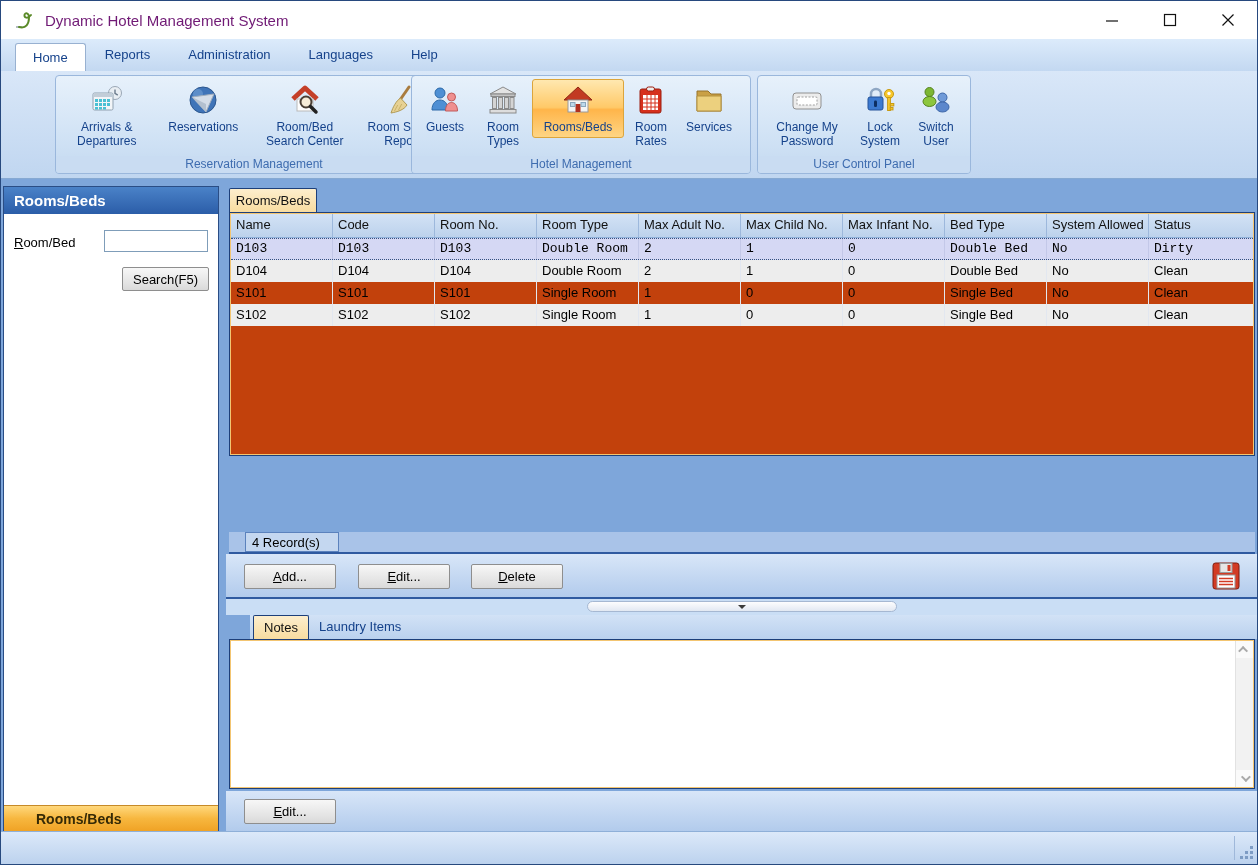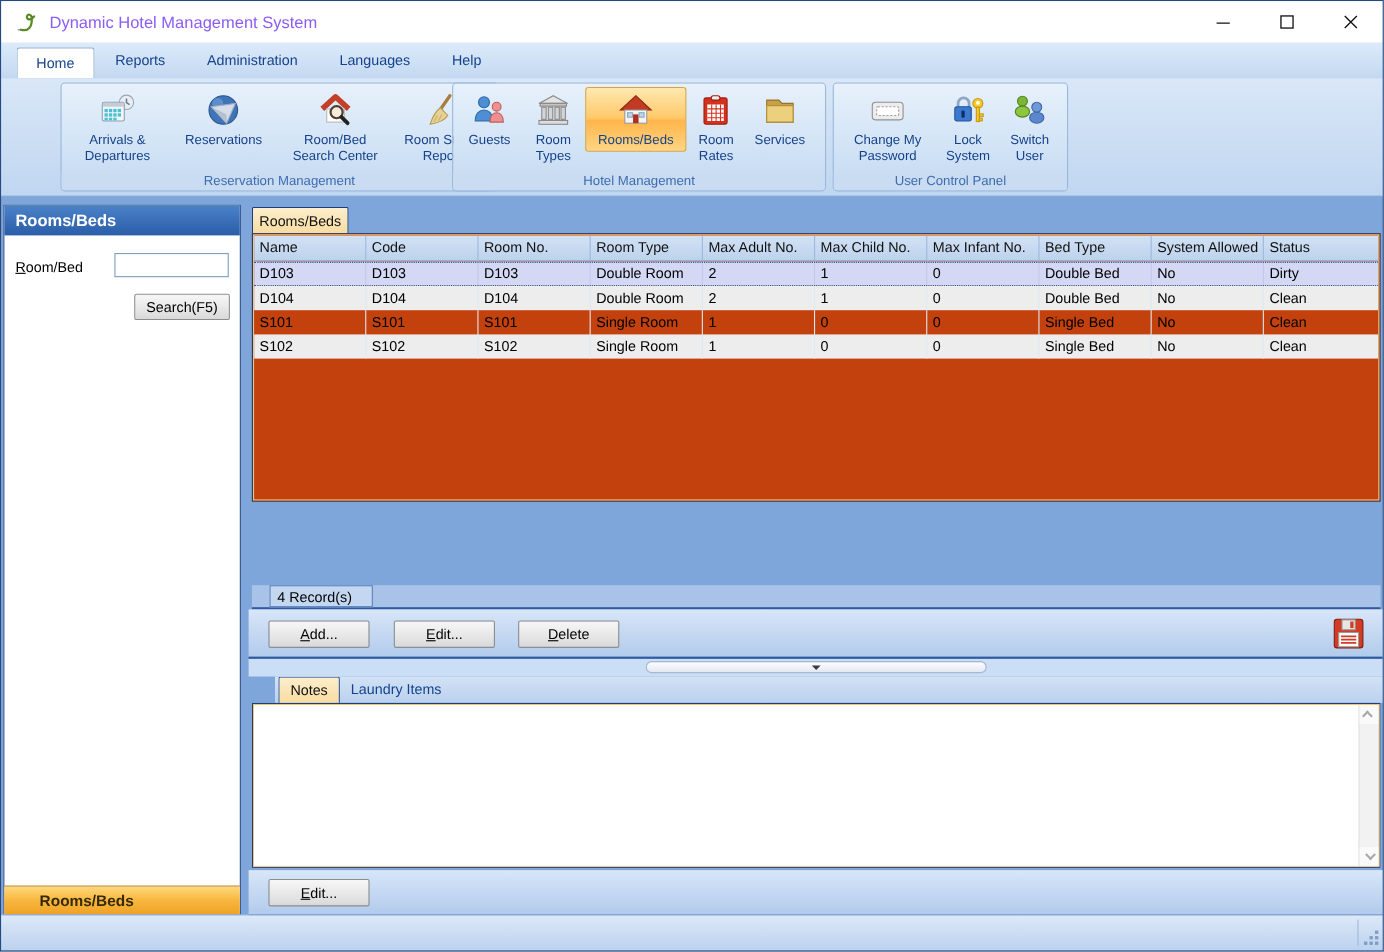--- a/index.html
+++ b/index.html
@@ -1,20 +1,20 @@
 <!DOCTYPE html>
 <html><head>
 <meta charset="utf-8">
 <style>
   html,body{margin:0;padding:0;background:#9a9a9a;font-family:"Liberation Sans",sans-serif;}
   #app{position:relative;width:1258px;height:865px;background:#7ea6da;border:1px solid #27497e;box-sizing:border-box;overflow:hidden;}
   
   .titlebar{position:absolute;left:0;top:0;width:100%;height:38px;background:#ffffff;display:flex;align-items:center;}
   .app-logo{margin-left:12px;width:24px;height:24px;flex:0 0 auto;}
-  .app-title{margin-left:8px;font-size:15px;color:#8b5cf6;}
+  .app-title{margin-left:8px;font-size:15px;color:#701a75;}
   .wincontrols{position:absolute;right:0;top:0;height:38px;display:flex;align-items:center;}
   .winbtn{width:58px;height:38px;display:flex;align-items:center;justify-content:center;cursor:default;}
   
   .menustrip{position:absolute;left:0;top:38px;width:100%;height:32px;background:linear-gradient(180deg,#dcebfb,#c3d8f1);display:flex;align-items:flex-end;}
   .mtab{padding:0 19px;height:32px;line-height:32px;font-size:13px;color:#15428b;cursor:default;}
   .mtab.active{margin-left:14px;height:27px;line-height:27px;background:#ffffff;border:1px solid #98b1d1;border-bottom:none;border-radius:3px 3px 0 0;padding:0 17px;}
   
   .ribbon{position:absolute;left:0;top:70px;width:100%;height:108px;background:linear-gradient(180deg,#d9e7f8,#c0d6f0);border-bottom:1px solid #86a9d2;box-sizing:border-box;}
   .rgroup{position:absolute;top:4px;height:99px;border:1px solid #9ab7dc;border-radius:4px;background:linear-gradient(180deg,#e7f1fb,#d0e2f5 65%,#c4d9f0);box-sizing:border-box;}
   .rcap{position:absolute;left:0;bottom:0;width:100%;height:17px;line-height:17px;text-align:center;font-size:12px;color:#3e6caf;background:#c9dcf2;border-radius:0 0 3px 3px;}
@@ -38,21 +38,21 @@
   .doctab{position:absolute;left:3px;top:2px;width:88px;height:24px;line-height:23px;text-align:center;font-size:13px;color:#111;background:linear-gradient(180deg,#fdeecd,#f8dca0);border:1px solid #1d3f7a;border-bottom:none;border-radius:2px 2px 0 0;box-sizing:border-box;cursor:default;}
   .tablewrap{position:absolute;left:3px;top:26px;right:2px;height:244px;border:1px solid #1d3f7a;background:#c2410c;box-sizing:border-box;}
   .tableinner{position:absolute;inset:0;border:1px solid #f3c571;overflow:hidden;}
   .thead{display:flex;height:23px;background:linear-gradient(180deg,#d3e2f5,#bcd2ec);border-bottom:1px solid #90b0d8;}
   .th{width:102px;flex:0 0 auto;box-sizing:border-box;padding:0 0 0 5px;font-size:13px;line-height:22px;color:#111;border-right:1px solid #9db8dc;white-space:nowrap;overflow:hidden;cursor:default;}
   .th:last-child{flex:1 1 auto;border-right:none;}
   .trow{display:flex;height:22px;cursor:default;}
   .tc{width:102px;flex:0 0 auto;box-sizing:border-box;padding:0 0 0 5px;font-size:13px;line-height:21px;color:#000;border-right:1px solid #e2e7f0;white-space:nowrap;overflow:hidden;}
   .tc:last-child{flex:1 1 auto;border-right:none;}
   .trow.alt{background:#ededed;}
-  .trow.sel{background:#d5d8f4;border-top:1px dotted #33507f;border-bottom:1px dotted #33507f;height:22px;box-sizing:border-box;}
+  .trow.sel{background:#d5d8f4;border-top:1px dotted #33507f;border-bottom:1px dotted #33507f;height:22px;box-sizing:border-box;font-family:Liberation Mono, monospace;}
   .trow.sel .tc{line-height:19px;border-right-color:#c3c8e8;}
   .recordstrip{position:absolute;left:3px;top:346px;right:2px;height:22px;background:#a9c3e8;border-bottom:2px solid #2f5aa0;box-sizing:border-box;}
   .recordbox{position:absolute;left:16px;top:0;width:94px;height:20px;line-height:19px;background:#c4d7f0;border:1px solid #5b82bd;font-size:13px;padding-left:6px;box-sizing:border-box;color:#000;}
   .btnbar{position:absolute;left:0;top:368px;right:0;height:45px;background:linear-gradient(180deg,#d8e6f8,#b2cbec);border-bottom:2px solid #2f5aa0;box-sizing:border-box;}
   .btnbar .btn{position:absolute;top:10px;width:92px;height:25px;}
   .saveicon{position:absolute;right:14px;top:5px;width:34px;height:34px;cursor:default;}
   .splitter{position:absolute;left:0;top:413px;right:0;height:16px;background:#cadef5;}
   .pill{position:absolute;left:50%;top:2px;transform:translateX(-50%);width:310px;height:11px;border-radius:6px;background:linear-gradient(180deg,#fdfdfe,#e2e8f2);border:1px solid #a6b8d2;box-sizing:border-box;cursor:default;}
   .pill .arr{position:absolute;left:50%;top:3px;margin-left:-4px;width:0;height:0;border-left:4px solid transparent;border-right:4px solid transparent;border-top:4px solid #3a3a3a;}
   .btabs{position:absolute;left:0;top:429px;right:0;height:24px;background:linear-gradient(180deg,#d2e2f6,#bad1ee);display:flex;margin-left:24px;}

